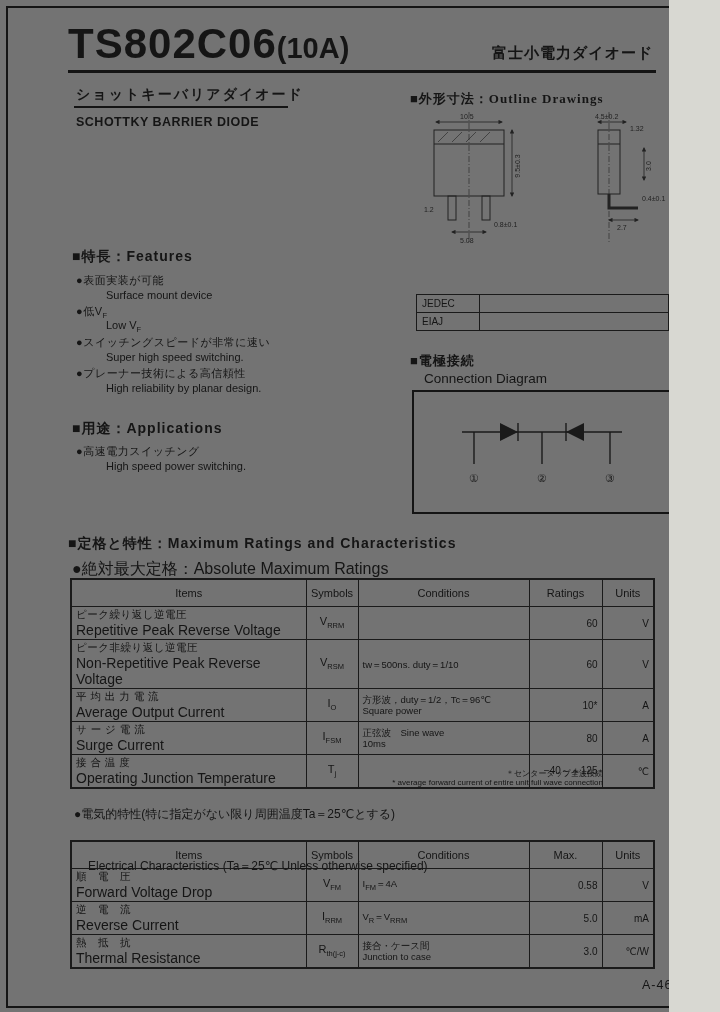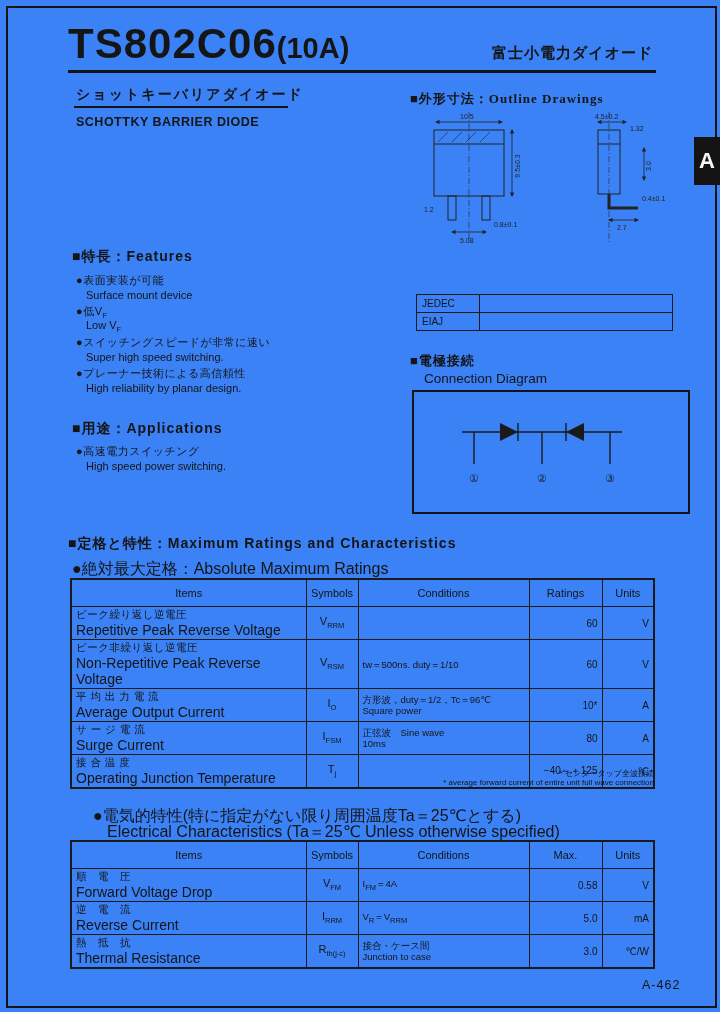--- a/index.html
+++ b/index.html
@@ -1,33 +1,33 @@
 <!DOCTYPE html>
 <html><head>
 <meta charset="utf-8">
 <style>
   html,body{margin:0;padding:0;}
   body{width:720px;height:1012px;background:#d8d8d2;}
-  .page{position:relative;width:720px;height:1012px;background:#3b82f6;
+  .page{position:relative;width:669px;height:1012px;background:#737373;
         font-family:"Liberation Sans","DejaVu Sans",sans-serif;color:#151515;overflow:hidden;}
   .abs{position:absolute;white-space:nowrap;}
   .frame{position:absolute;left:6px;top:6px;width:707px;height:998px;border:2px solid #141414;pointer-events:none;}
   .side-tab{position:absolute;left:694px;top:137px;width:26px;height:48px;background:#141414;color:#f6f6f2;
             display:flex;align-items:center;justify-content:center;font-size:22px;font-weight:bold;}
   .title{font-size:42px;font-weight:bold;letter-spacing:1px;}
   .title-paren{font-size:29px;font-weight:bold;}
   .brand{font-size:15px;font-weight:bold;letter-spacing:1px;}
   .rule{position:absolute;background:#141414;}
   .sub-jp{font-size:14px;font-weight:bold;letter-spacing:2px;}
   .sub-en{font-size:12.5px;font-weight:bold;letter-spacing:.5px;}
   .h1{font-size:14px;font-weight:bold;letter-spacing:1px;text-align:right;}
   .h2{font-size:13px;font-weight:bold;letter-spacing:1px;}
   .jline{font-size:11px;letter-spacing:.5px;}
-  .eline{font-size:11px;}
-  .note{font-size:16px;margin-left:19px;}
+  .eline{font-size:11px;margin-left:20px;}
+  .note{font-size:12px;}
   .fnote{position:absolute;right:66px;text-align:right;font-size:8px;white-space:nowrap;}
   sub{font-size:7.5px;}
   .dtable{position:absolute;border-collapse:collapse;table-layout:fixed;border:2px solid #1a1a1a;}
   .dtable th,.dtable td{border:1px solid #1a1a1a;padding:1px 4px;vertical-align:middle;}
   .dtable th{font-weight:normal;text-align:center;font-size:11px;height:24px;}
   .dtable td{height:26px;}
   td.items .jp{font-size:10.5px;letter-spacing:.5px;}
   td.items .en{font-size:14px;}
   td.sym{text-align:center;font-size:11px;margin-left:40px;}
   td.cond{font-size:9.5px;}
@@ -236,21 +236,21 @@
       <td class="val">−40～＋125</td>
       <td class="unit">℃</td>
     </tr>
   </tbody>
     </table>
 
   <div class="fnote" style="top:768px;">＊センタータップ全波接続</div>
   <div class="fnote" style="top:778px;">* average forward current of entire unit full wave connection</div>
 
   <div class="abs note" style="left:74px;top:806px;">●電気的特性(特に指定がない限り周囲温度Ta＝25℃とする)</div>
-  <div class="abs note" style="left:88px;top:822px;text-align:right;">Electrical Characteristics (Ta＝25℃ Unless otherwise specified)</div>
+  <div class="abs note" style="left:88px;top:858px;text-align:right;">Electrical Characteristics (Ta＝25℃ Unless otherwise specified)</div>
 
   <table class="dtable" style="left:70px;top:840px;">
     <colgroup>
         <col style="width:235px">
         <col style="width:52px">
         <col style="width:171px">
         <col style="width:73px">
         <col style="width:52px">
       </colgroup>
     <tbody>

